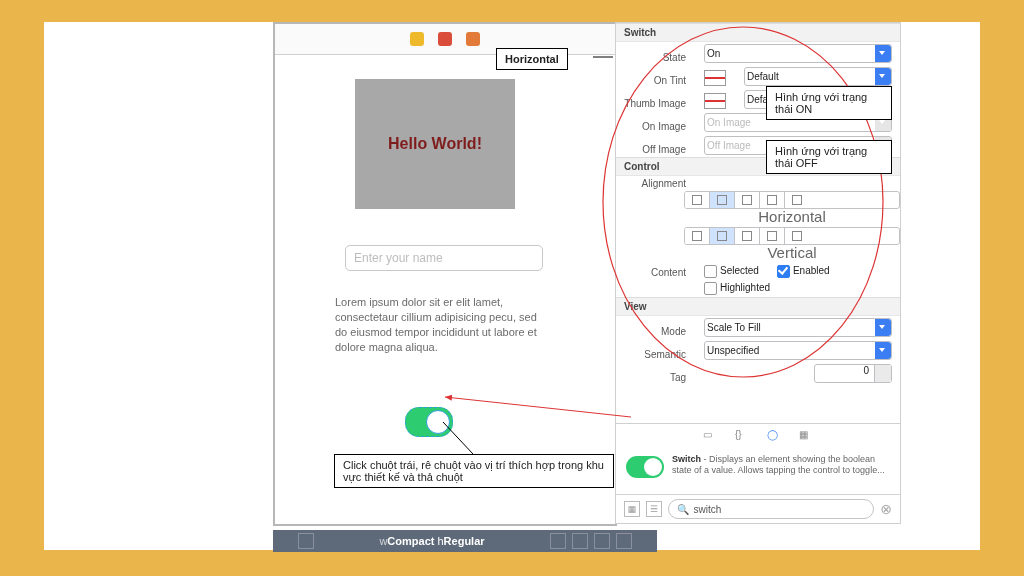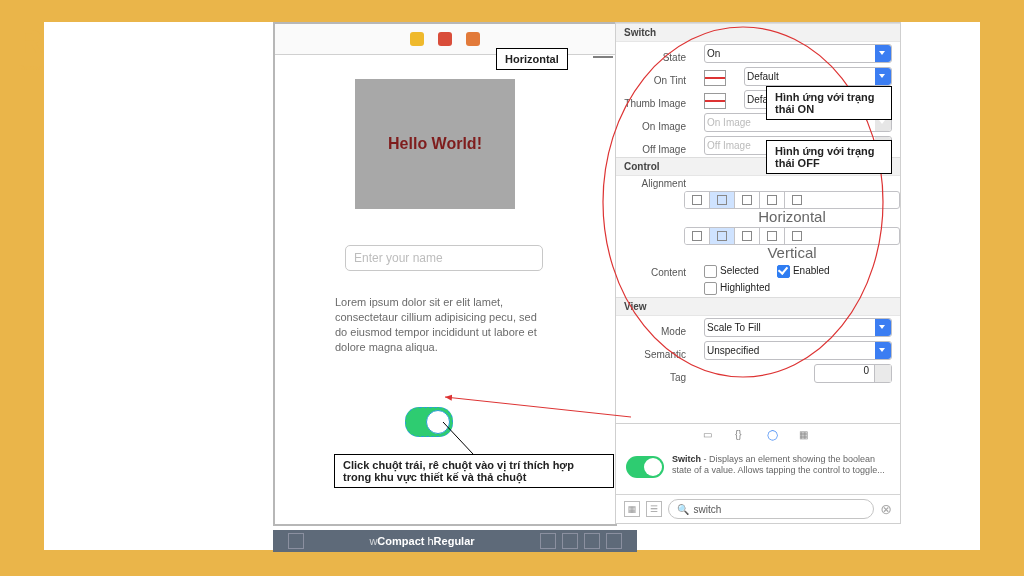--- a/index.html
+++ b/index.html
@@ -15,21 +15,21 @@
 .ico-yellow{background:#efb92c}
 .ico-red{background:#d94d3a}
 .ico-orange{background:#e27a3a}
 .canvas-body{position:relative;height:calc(100% - 30px)}
 .greybox{position:absolute;left:80px;top:24px;width:160px;height:130px;background:#a8a8a8;display:flex;align-items:center;justify-content:center}
 .greybox span{color:#7f1d1d;font-weight:700;font-size:16px}
 .namefield{position:absolute;left:70px;top:190px;width:180px;height:24px;border:1px solid #c8c8c8;border-radius:5px;color:#bdbdbd;display:flex;align-items:center;padding:0 8px;font-size:12px}
 .lorem{position:absolute;left:60px;top:240px;width:210px;color:#6b6b6b;font-size:11px;line-height:1.35}
 .switch-canvas{position:absolute;left:130px;top:352px;width:46px;height:28px;border-radius:14px;background:#2ecc71;border:1px dashed #2a9dd6}
 .switch-canvas::after{content:"";position:absolute;right:2px;top:2px;width:22px;height:22px;border-radius:50%;background:#fff;border:1px solid #2a9dd6}
-.footer{left:229px;bottom:-2px;width:340px;height:22px;background:#5e6a79;color:#fff;display:flex;align-items:center;padding:0 12px;font-size:11px}
+.footer{left:229px;bottom:-2px;width:340px;height:22px;background:#5e6a79;color:#fff;display:flex;align-items:center;padding:0 22px;font-size:11px}
 .footer .fspace{flex:1;text-align:center}
 .footer .fi{width:14px;height:14px;margin:0 3px;display:inline-block;border:1px solid #aab;opacity:.6}
 .sizeclass span:first-child{opacity:.7}
 .inspector{left:571px;top:0;width:284px;height:500px;font-size:10px}
 .sect-title{background:#f2f2f2;border-top:1px solid #ddd;border-bottom:1px solid #e6e6e6;padding:3px 8px;font-weight:700;color:#444}
 .row{display:flex;align-items:flex-end;padding:2px 8px;gap:18px}
 .row .lab{width:62px;text-align:right;color:#555}
 .sel{flex:1;height:17px;border:1px solid #bfbfc3;background:#fff;border-radius:3px;display:flex;align-items:center;padding:0 2px;position:relative;font-size:10px}
 .sel .cap{position:absolute;right:0;top:0;bottom:0;width:16px;background:#3b7df2;border-radius:0 3px 3px 0}
 .sel .cap::after{content:"";position:absolute;left:4px;top:6px;border-left:3px solid transparent;border-right:3px solid transparent;border-top:4px solid #fff}
@@ -54,21 +54,21 @@
 .lib-item{display:flex;gap:8px;padding:6px 10px 16px;align-items:flex-start}
 .mini-switch{width:38px;height:22px;border-radius:11px;background:#2ecc71;position:relative;flex-shrink:0;margin-top:2px}
 .mini-switch::after{content:"";position:absolute;right:2px;top:2px;width:18px;height:18px;border-radius:50%;background:#fff}
 .lib-item .txt{font-size:9px;color:#666;line-height:1.25}
 .lib-item .txt b{color:#333}
 .search{display:flex;align-items:center;padding:4px 8px;border-top:1px solid #d4d4d4;gap:6px}
 .search .sq{width:14px;height:14px;border:1px solid #bbb;display:flex;align-items:center;justify-content:center;color:#999;font-size:9px}
 .search .field{flex:1;height:18px;border:1px solid #c4c4c4;border-radius:10px;display:flex;align-items:center;padding:0 8px;gap:4px;font-size:10px;color:#555}
 .search .clear{color:#aaa;font-size:14px}
 .callout{position:absolute;background:#fff;border:1px solid #000;padding:4px 8px;font-size:11px;font-weight:700;z-index:5}
-.callout.sm{font-weight:700}
+.callout.sm{font-weight:400}
 .svg-over{position:absolute;left:229px;top:0;width:626px;height:500px;pointer-events:none;z-index:4}
 </style>
 </head>
 <body>
 <div class="stage">
 
 <div class="logo">
   <div class="big">R2S</div>
   <div class="tag">Resource Software Solution</div>
 </div>

